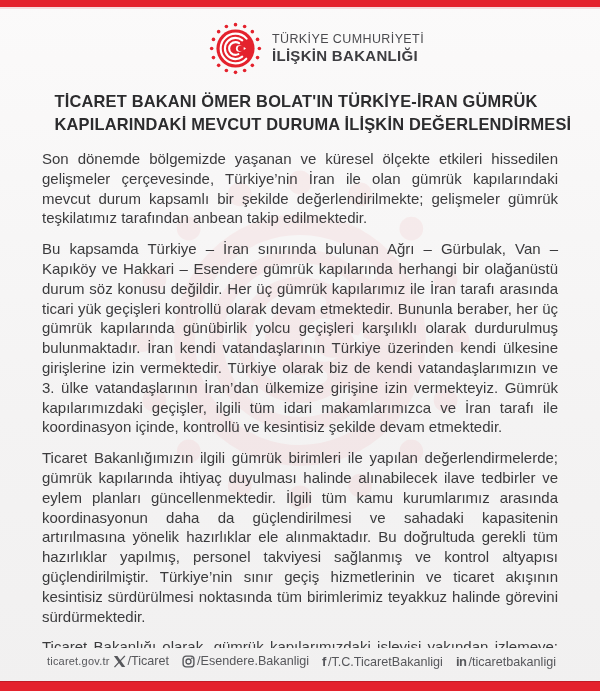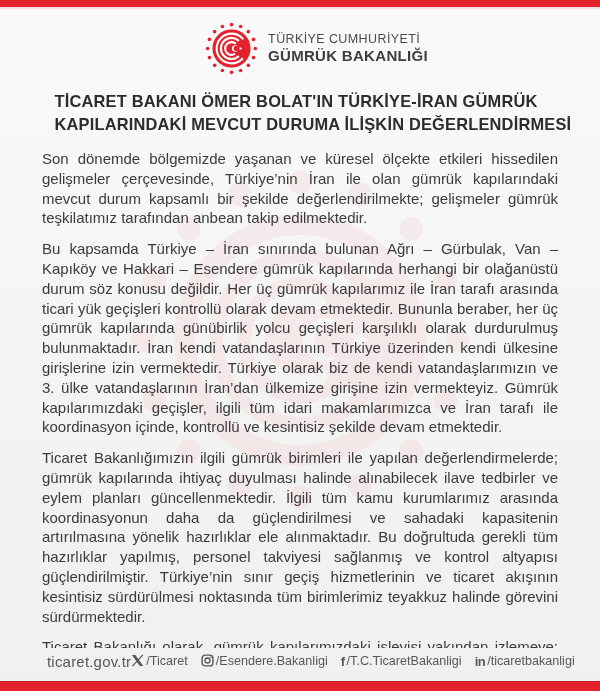--- a/index.html
+++ b/index.html
@@ -102,32 +102,32 @@
     flex: 0 0 auto;
     display: flex;
     align-items: center;
     justify-content: space-between;
     padding: 0 44px 0 47px;
     height: 26px;
     margin-bottom: 7px;
     z-index: 2;
   }
   .website {
-    font-size: 15px;
+    font-size: 11px;
     color: #56575b;
     letter-spacing: 0.2px;
   }
   .socials {
     display: flex;
     align-items: center;
     gap: 13px;
   }
   .social-item {
     display: flex;
-    align-items: flex-start;
+    align-items: flex-end;
     gap: 2px;
     font-size: 12.6px;
     color: #56575b;
   }
   .social-item svg { display: block; }
   .glyph-icon {
     font-weight: 800;
     font-size: 13px;
     color: #56575b;
     letter-spacing: -0.5px;
@@ -196,21 +196,21 @@
           <circle cx="50" cy="50" r="28" stroke-width="4" pathLength="100" stroke-dasharray="76 24" stroke-dashoffset="-12"></circle>
           <circle cx="50" cy="50" r="20" stroke-width="4" pathLength="100" stroke-dasharray="72 28" stroke-dashoffset="-14"></circle>
           <circle cx="50" cy="50" r="12" stroke-width="4" pathLength="100" stroke-dasharray="66 34" stroke-dashoffset="-17"></circle>
         </g>
         <circle cx="57" cy="50" r="6.2" fill="#ffffff"></circle>
         <circle cx="59.3" cy="50" r="5.1" fill="#e4222d"></circle>
         <polygon fill="#ffffff" points="70.2,50 68.09,49.21 67.99,46.96 66.58,48.72 64.41,48.12 65.65,50 64.41,51.88 66.58,51.28 67.99,53.04 68.09,50.79"></polygon>
       </svg>
       <div class="ministry-text">
         <span class="ministry-line1">TÜRKİYE CUMHURİYETİ</span>
-        <span class="ministry-line2">GÜMRÜK BAKANLIĞI</span>
+        <span class="ministry-line2">İLİŞKİN BAKANLIĞI</span>
       </div>
     </div>
     <h1 class="headline">TİCARET BAKANI ÖMER BOLAT'IN TÜRKİYE-İRAN GÜMRÜK KAPILARINDAKİ MEVCUT DURUMA İLİŞKİN DEĞERLENDİRMESİ</h1>
   </div>
 
   <div class="main">
     <p>Son dönemde bölgemizde yaşanan ve küresel ölçekte etkileri hissedilen gelişmeler çerçevesinde, Türkiye’nin İran ile olan gümrük kapılarındaki mevcut durum kapsamlı bir şekilde değerlendirilmekte; gelişmeler gümrük teşkilatımız tarafından anbean takip edilmektedir.</p>
     <p>Bu kapsamda Türkiye – İran sınırında bulunan Ağrı – Gürbulak, Van – Kapıköy ve Hakkari – Esendere gümrük kapılarında herhangi bir olağanüstü durum söz konusu değildir. Her üç gümrük kapılarımız ile İran tarafı arasında ticari yük geçişleri kontrollü olarak devam etmektedir. Bununla beraber, her üç gümrük kapılarında günübirlik yolcu geçişleri karşılıklı olarak durdurulmuş bulunmaktadır. İran kendi vatandaşlarının Türkiye üzerinden kendi ülkesine girişlerine izin vermektedir. Türkiye olarak biz de kendi vatandaşlarımızın ve 3. ülke vatandaşlarının İran’dan ülkemize girişine izin vermekteyiz. Gümrük kapılarımızdaki geçişler, ilgili tüm idari makamlarımızca ve İran tarafı ile koordinasyon içinde, kontrollü ve kesintisiz şekilde devam etmektedir.</p>
     <p>Ticaret Bakanlığımızın ilgili gümrük birimleri ile yapılan değerlendirmelerde; gümrük kapılarında ihtiyaç duyulması halinde alınabilecek ilave tedbirler ve eylem planları güncellenmektedir. İlgili tüm kamu kurumlarımız arasında koordinasyonun daha da güçlendirilmesi ve sahadaki kapasitenin artırılmasına yönelik hazırlıklar ele alınmaktadır. Bu doğrultuda gerekli tüm hazırlıklar yapılmış, personel takviyesi sağlanmış ve kontrol altyapısı güçlendirilmiştir. Türkiye’nin sınır geçiş hizmetlerinin ve ticaret akışının kesintisiz sürdürülmesi noktasında tüm birimlerimiz teyakkuz halinde görevini sürdürmektedir.</p>
     <p>Ticaret Bakanlığı olarak, gümrük kapılarımızdaki işleyişi yakından izlemeye; güvenli, düzenli ve hızlı geçişlerin sağlanması amacıyla ilgili tüm kurumlarımızla tam koordinasyon içerisinde gerekli tedbirleri almaya kararlılıkla devam etmekteyiz.</p>

